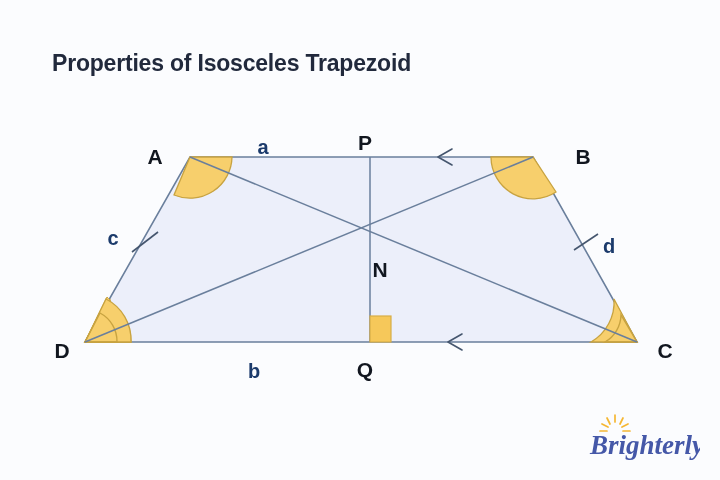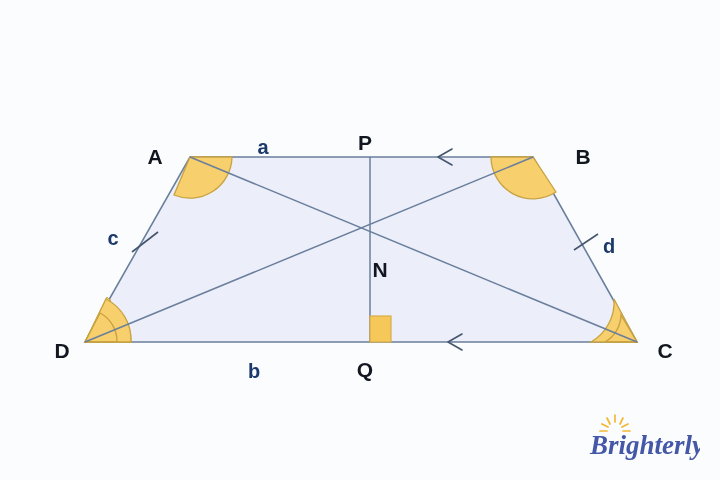--- a/index.html
+++ b/index.html
@@ -62,20 +62,21 @@
     font-weight: bold;
     font-size: 27px;
     fill: #4558a8;
   }
 </style>
 </head>
 <body>
 
 <div id="page">
 
+  <div id="title">Properties of Isosceles Trapezoid</div>
 
   <svg id="figure" viewBox="0 0 720 480" xmlns="http://www.w3.org/2000/svg">
 
     <polygon points="190,157 533,157 637,342 85,342" fill="#eceffa" stroke="#6a7f9c" stroke-width="1.6"></polygon>
 
     <g>
       <path d="M 190,157 L 232,157 A 42,42 0 0 1 174,195 Z" fill="#f7cf6c" stroke="#c8a340" stroke-width="1.3"></path>
     </g>
 
     <g>

